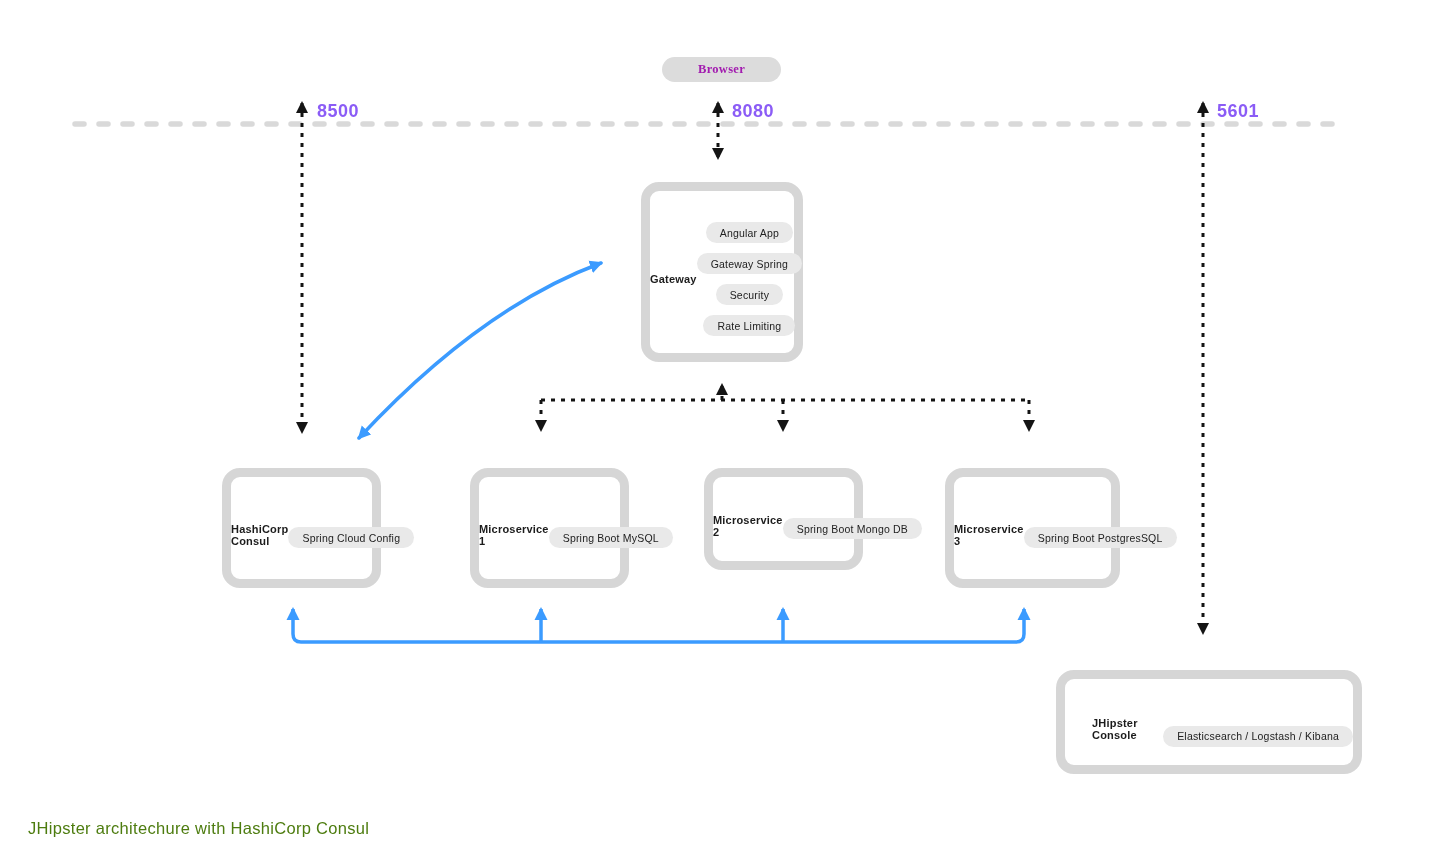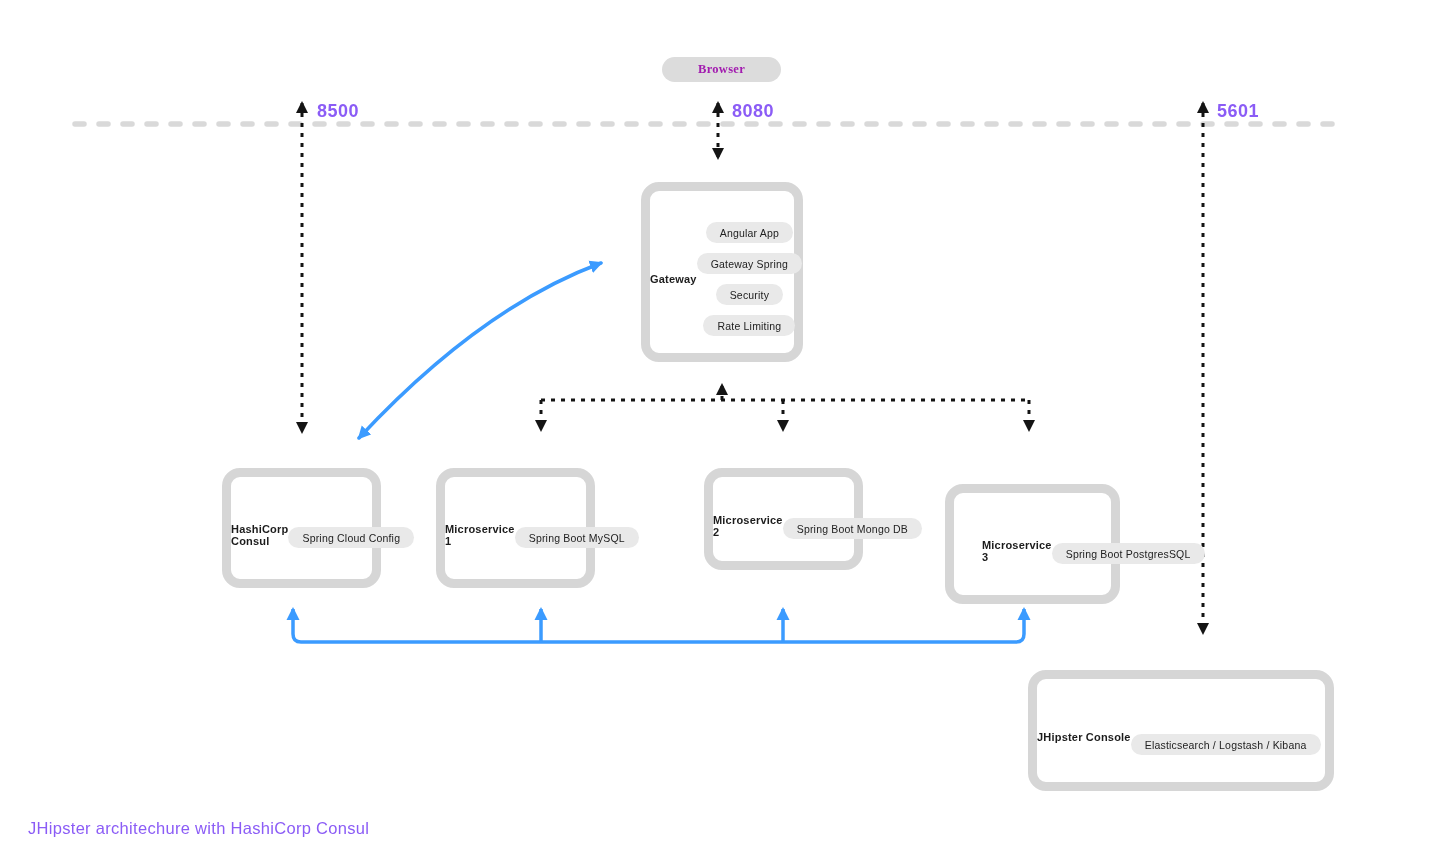--- a/index.html
+++ b/index.html
@@ -72,21 +72,21 @@
     display: flex; flex-direction: column; align-items: center;
     gap: 10px; margin-top: 14px;
   }
   .service .pill { margin-top: 19px; }
   .console .pill { margin-top: 28px; }
   .caption {
     position: absolute;
     left: 28px; top: 819px;
     font-size: 16.5px;
     letter-spacing: .3px;
-    color: #8b5cf6;
+    color: #4d7c0f;
   }
 </style>
 </head>
 <body>
 
 <div class="canvas">
 
   <svg class="wires" width="1444" height="860" viewBox="0 0 1444 860">
     <defs>
       <marker id="arrB" markerWidth="13" markerHeight="13" refX="10" refY="6" orient="auto-start-reverse" markerUnits="userSpaceOnUse">
@@ -148,35 +148,35 @@
       <div class="pill">Security</div>
       <div class="pill">Rate Limiting</div>
     </div>
   </div>
 
   <div class="node service" style="left:222px; top:468px; width:159px; height:120px;">
     <div class="node-title">HashiCorp Consul</div>
     <div class="pill">Spring Cloud Config</div>
   </div>
 
-  <div class="node service" style="left:436px; top:468px; width:159px; height:120px;">
+  <div class="node service" style="left:470px; top:468px; width:159px; height:120px;">
     <div class="node-title">Microservice 1</div>
     <div class="pill">Spring Boot MySQL</div>
   </div>
 
   <div class="node service" style="left:704px; top:468px; width:159px; height:102px;">
     <div class="node-title">Microservice 2</div>
     <div class="pill">Spring Boot Mongo DB</div>
   </div>
 
-  <div class="node service" style="left:945px; top:484px; width:175px; height:120px;padding-left:28px;">
+  <div class="node service" style="left:945px; top:468px; width:175px; height:120px;">
     <div class="node-title">Microservice 3</div>
     <div class="pill">Spring Boot PostgresSQL</div>
   </div>
 
-  <div class="node console" style="left:1028px; top:670px; width:306px; height:121px;">
+  <div class="node console" style="left:1056px; top:670px; width:306px; height:104px;padding-left:27px;">
     <div class="node-title">JHipster Console</div>
     <div class="pill">Elasticsearch / Logstash / Kibana</div>
   </div>
 
   <div class="caption">JHipster architechure with HashiCorp Consul</div>
 
 </div>
 
 </body></html>

